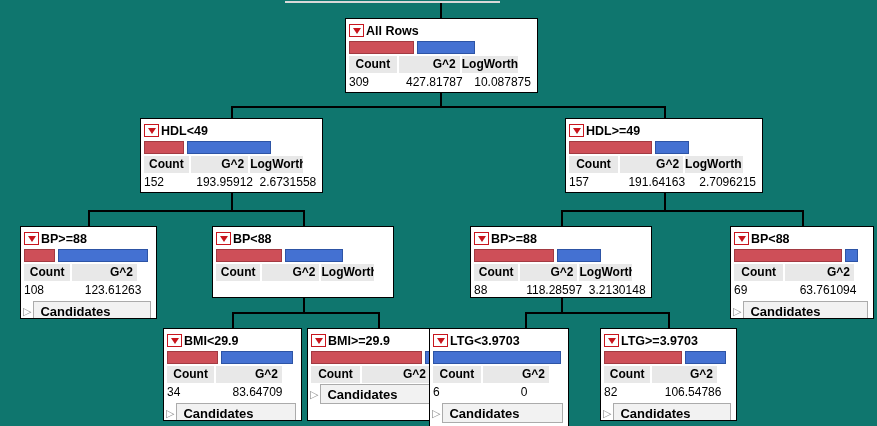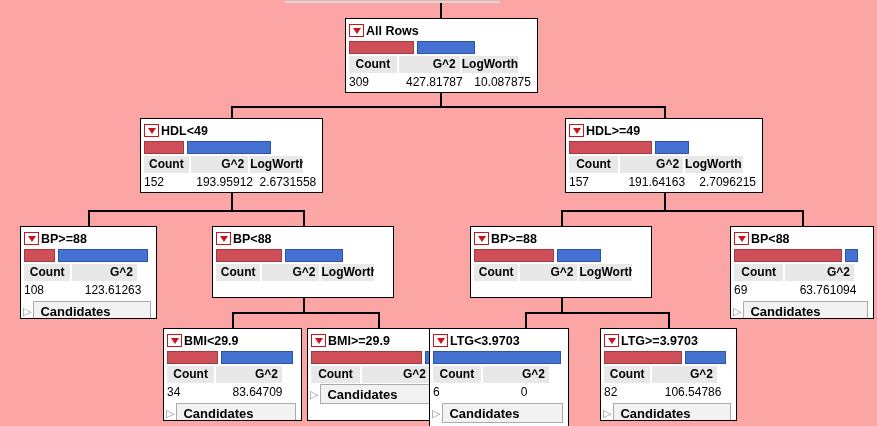--- a/index.html
+++ b/index.html
@@ -1,17 +1,17 @@
 <!DOCTYPE html>
 <html><head>
 <meta charset="utf-8">
 <style>
   html,body { margin:0; padding:0; background:#fff; }
   #canvas {
-    position:relative; width:877px; height:426px; background:#fca5a5;
+    position:relative; width:877px; height:426px; background:#0f766e;
     font-family:"Liberation Sans", sans-serif; overflow:hidden; color:#000;
   }
   .line { position:absolute; background:#000; }
   .line.gray { background:#d9d9d9; }
 
   .node {
     position:absolute; background:#fff; border:1px solid #000;
     box-sizing:border-box; overflow:hidden;
   }
   .node-header { display:flex; align-items:center; height:19px; padding:2px 2px 0 3px; }
@@ -208,20 +208,25 @@
     </div>
     <div class="bar-row">
       <span class="bar red" style="width: 62%;"></span>
       <span class="bar blue" style="width: 34%;"></span>
     </div>
     <div class="cols head">
       <span class="cell c1 c-count">Count</span>
       <span class="cell c2 c-num">G^2</span>
       <span class="cell c3 c-num">LogWorth</span>
     </div>
+    <div class="cols vals">
+      <span class="cell c1 v-count">88</span>
+      <span class="cell c2 v-num">118.28597</span>
+      <span class="cell c3 v-last">3.2130148</span>
+    </div>
   </div>
 
   <div class="node w2" style="left:730px;top:226px;width:144px;height:93px">
     <div class="node-header">
       <span class="menu-btn">
           <span class="menu-tri"></span>
         </span>
       <span class="node-title">BP&lt;88</span>
     </div>
     <div class="bar-row">

